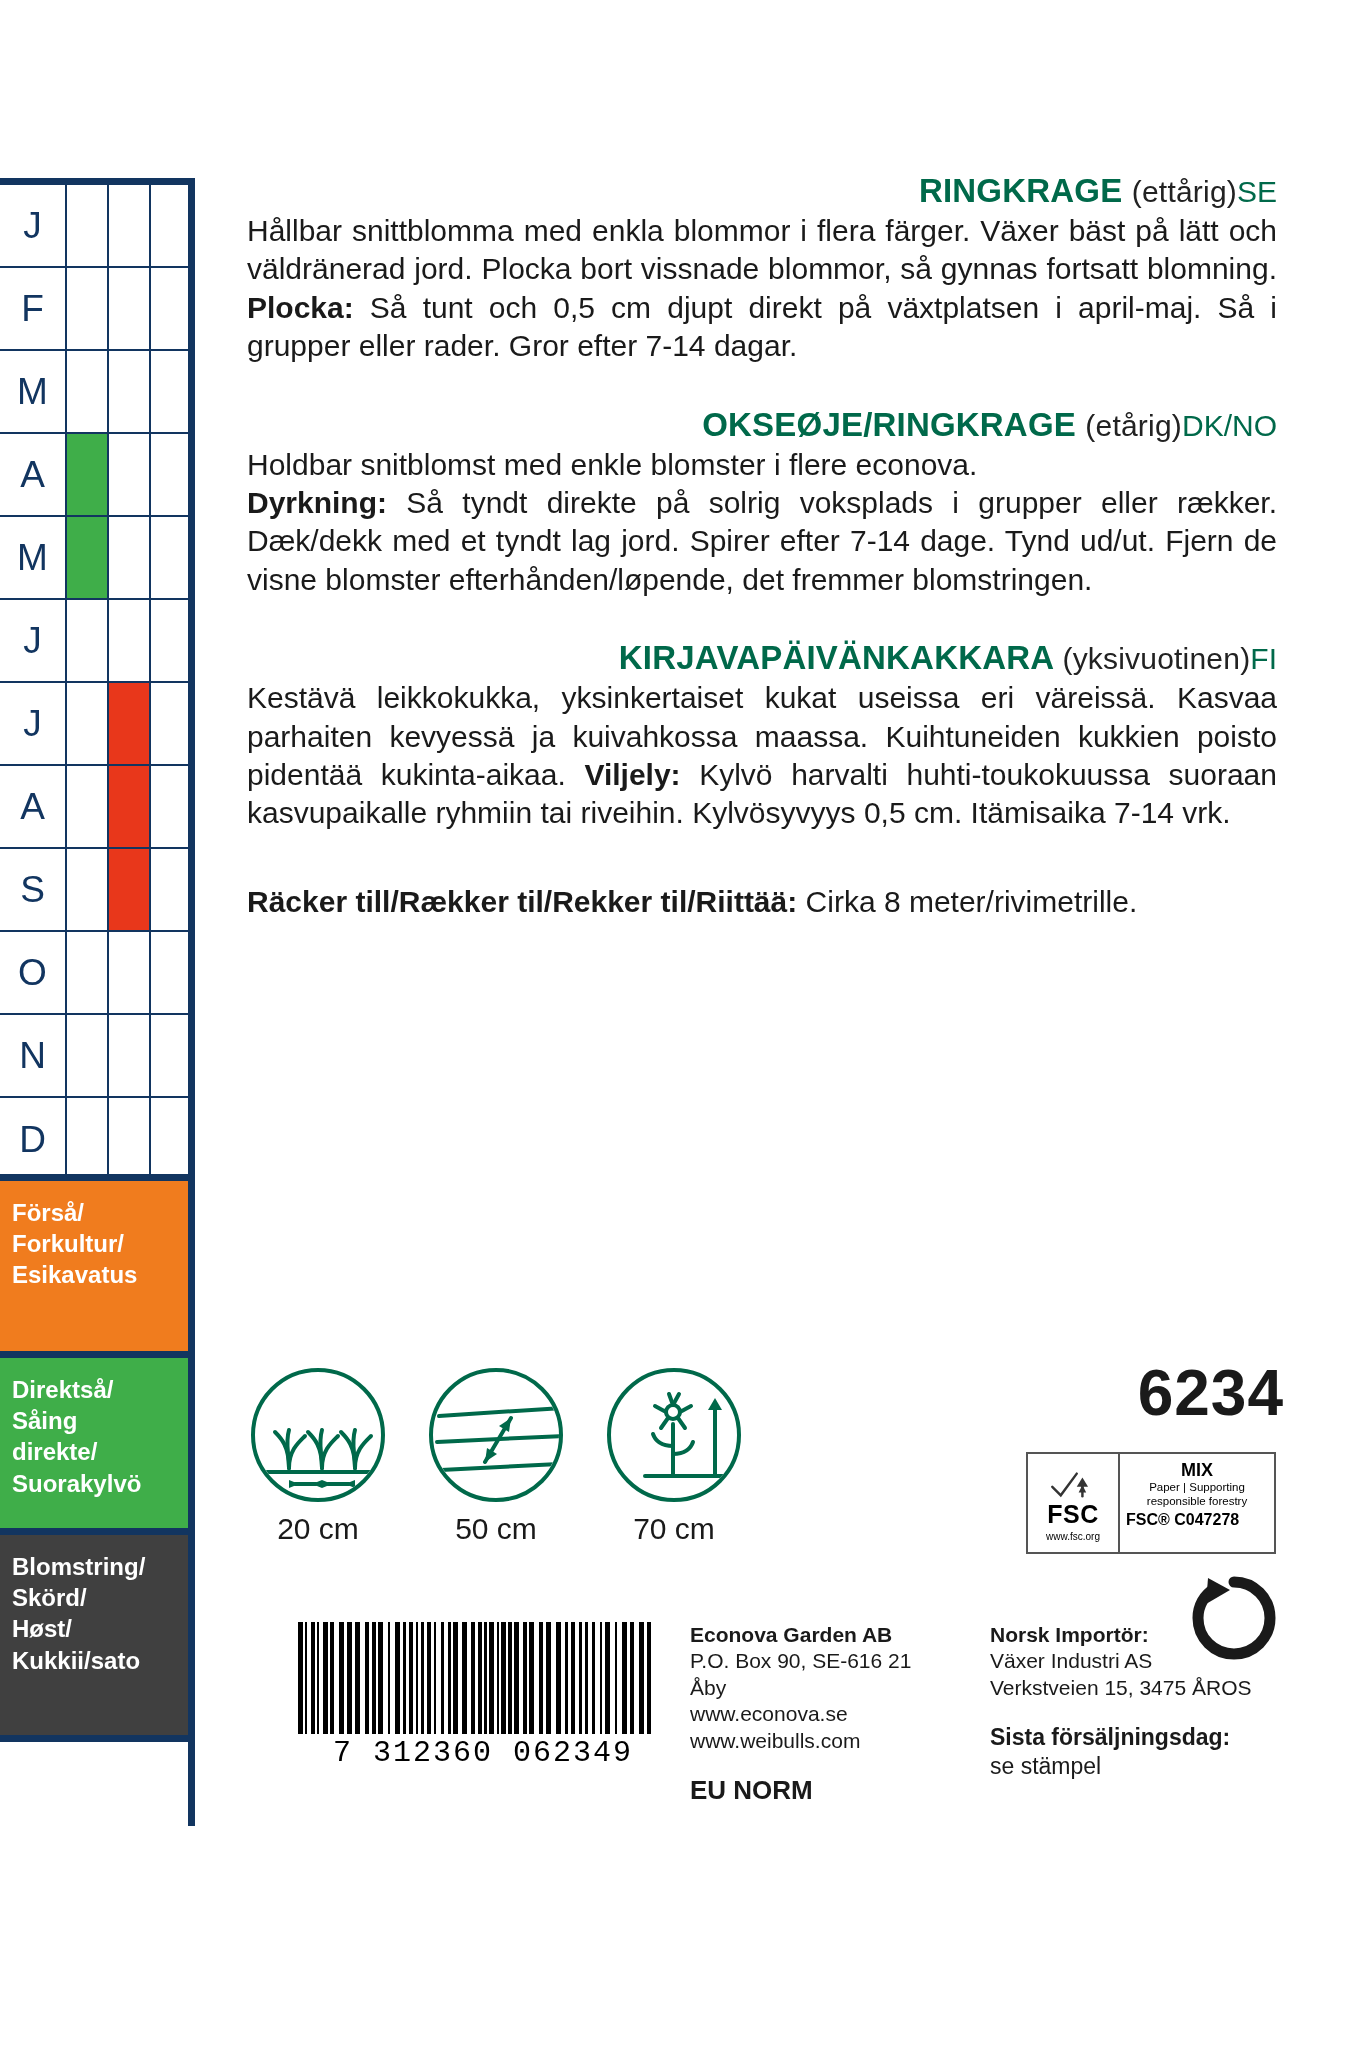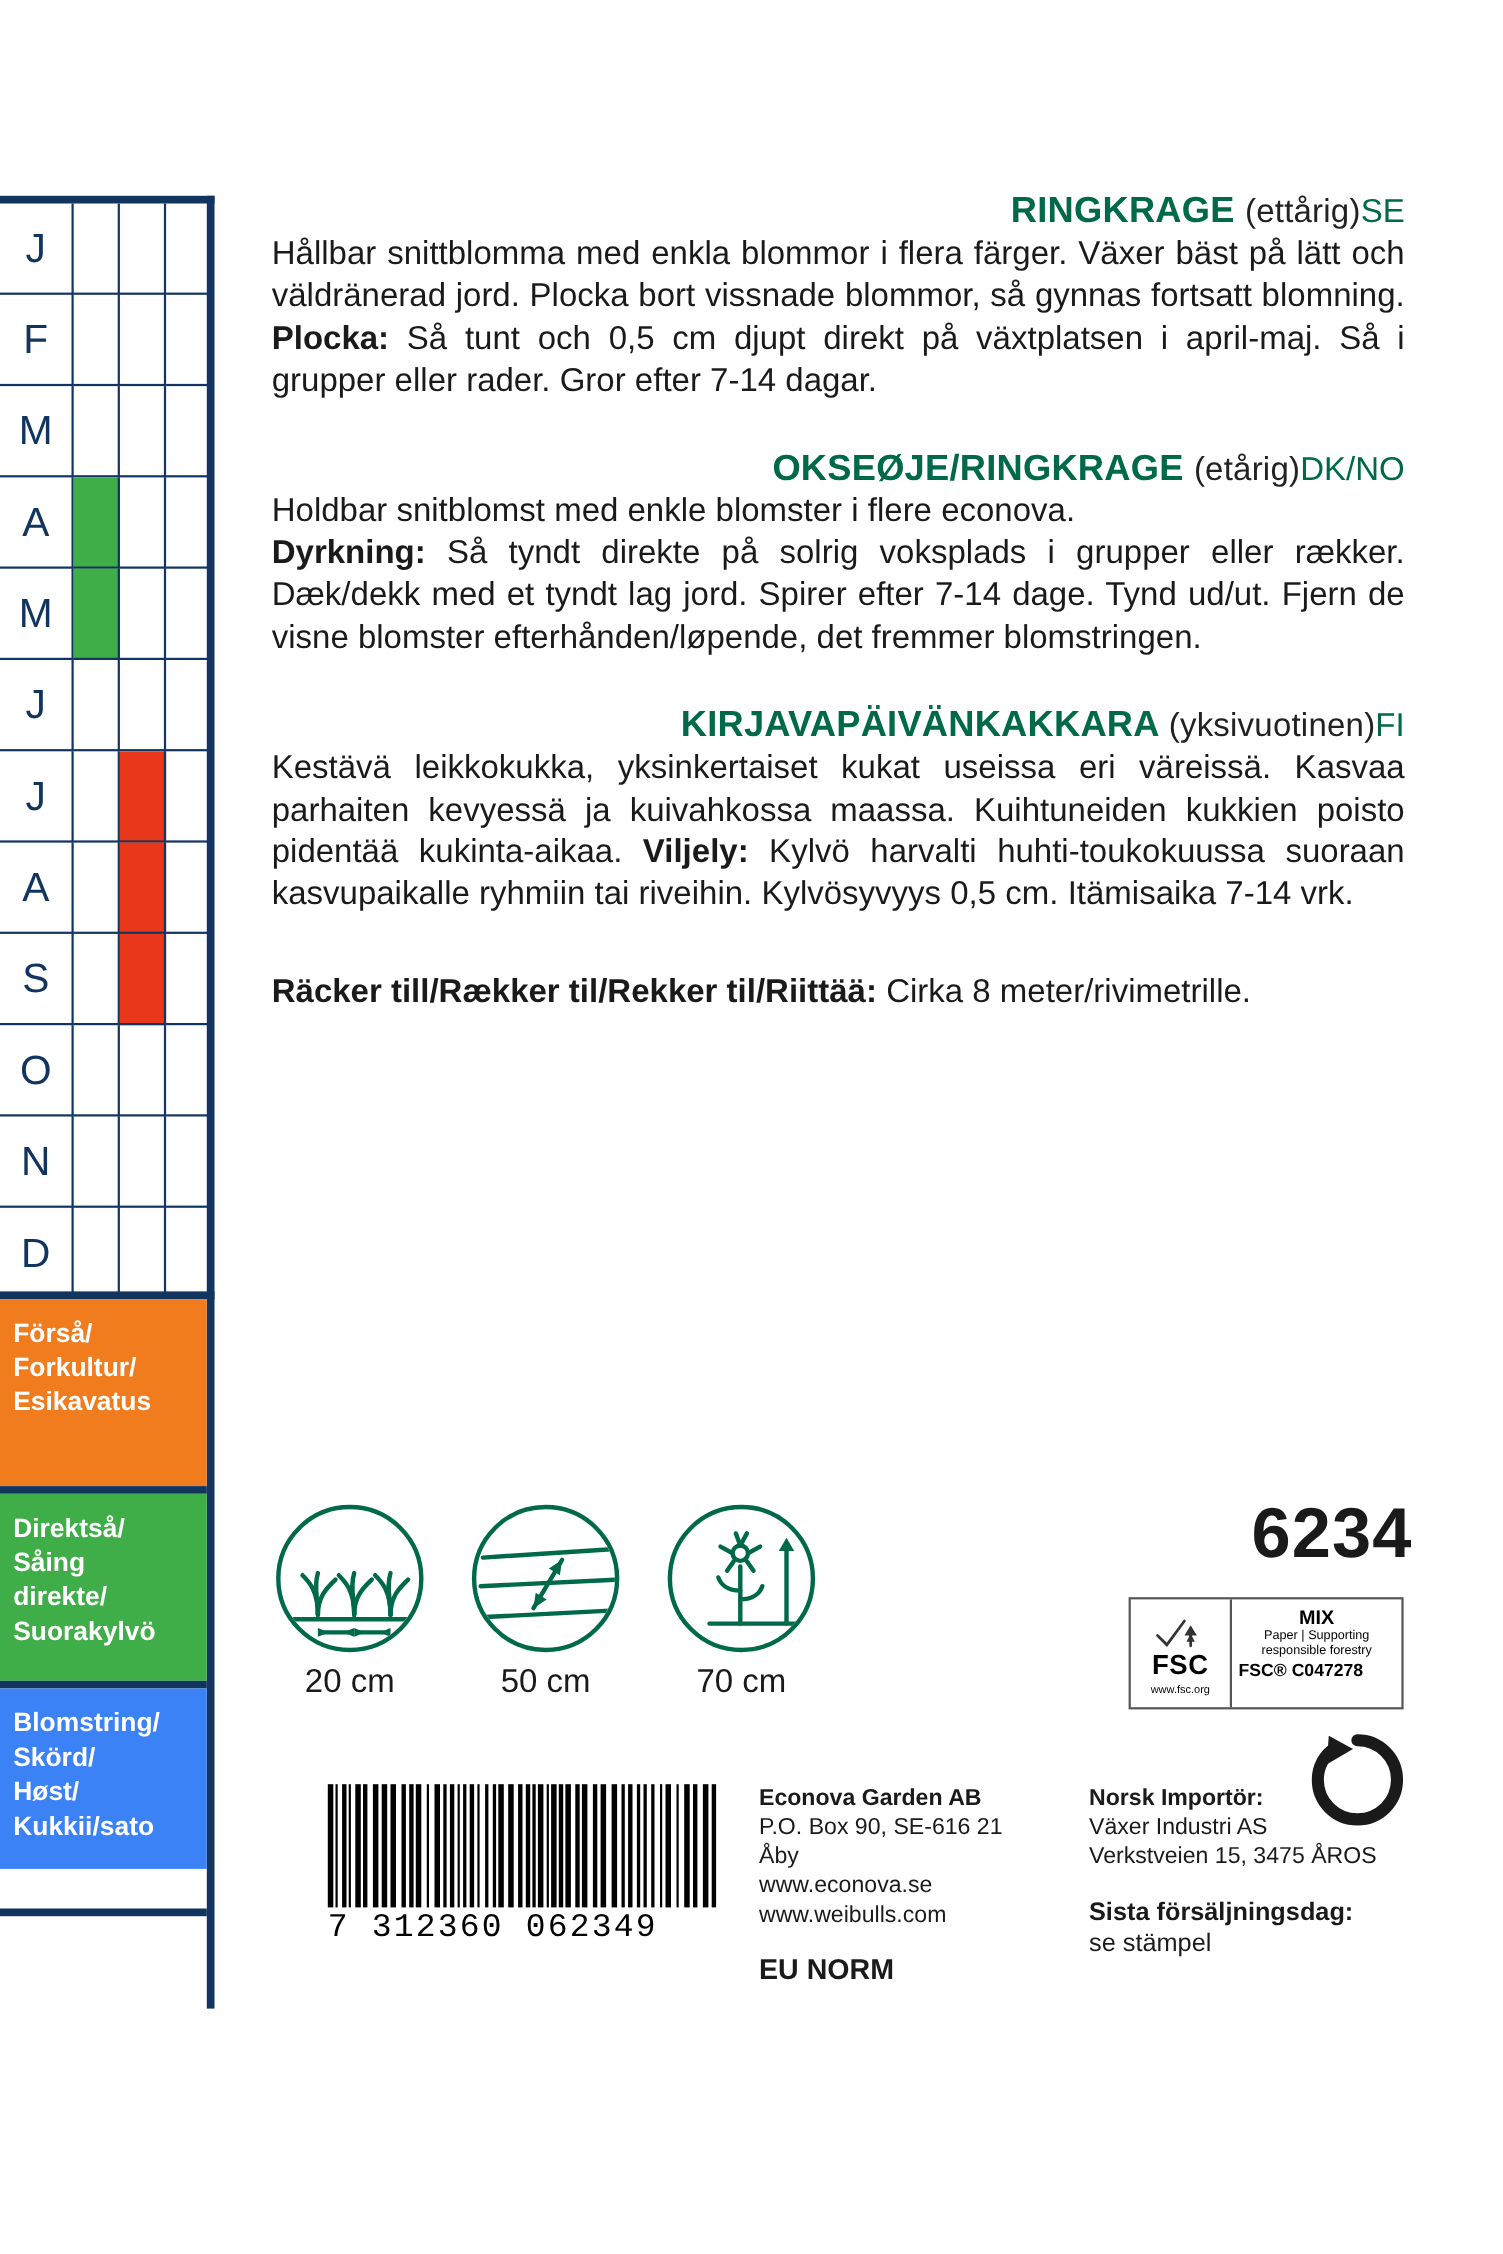--- a/index.html
+++ b/index.html
@@ -85,21 +85,21 @@
     width: 188px;
     box-sizing: border-box;
     color: #ffffff;
     font-size: 24px;
     line-height: 1.30;
     font-weight: bold;
     padding: 16px 12px 18px 12px;
   }
   .legend-1 { top: 1003px; height: 170px; background: #f07c1e; }
   .legend-2 { top: 1180px; height: 170px; background: #3fae49; }
-  .legend-3 { top: 1357px; height: 164px; background: #3b82f6; }
+  .legend-3 { top: 1357px; height: 200px; background: #404040; }
   .legend-sep {
     position: absolute;
     left: 0;
     width: 188px;
     height: 7px;
     background: #123560;
   }
   .sep-a { top: 1173px; }
   .sep-b { top: 1350px; }
   .sep-c { top: 1557px; }
@@ -221,20 +221,21 @@
   .fsc-mix { font-size: 18px; font-weight: bold; text-align: center; }
   .fsc-small { font-size: 11.5px; line-height: 1.18; text-align: center; }
   .fsc-code { font-size: 16px; font-weight: bold; margin-top: 3px; }
 
   
   .barcode {
     position: absolute;
     left: 298px;
     top: 1622px;
     width: 370px;
+    text-align: center;
   }
   .bars { height: 112px; display: flex; align-items: flex-end; }
   .bars span { display: block; background: #000; height: 100%; }
   .barcode-digits {
     margin-top: 2px;
     font-size: 30px;
     font-family: "Liberation Mono", monospace;
     letter-spacing: 2px;
     white-space: nowrap;
   }

